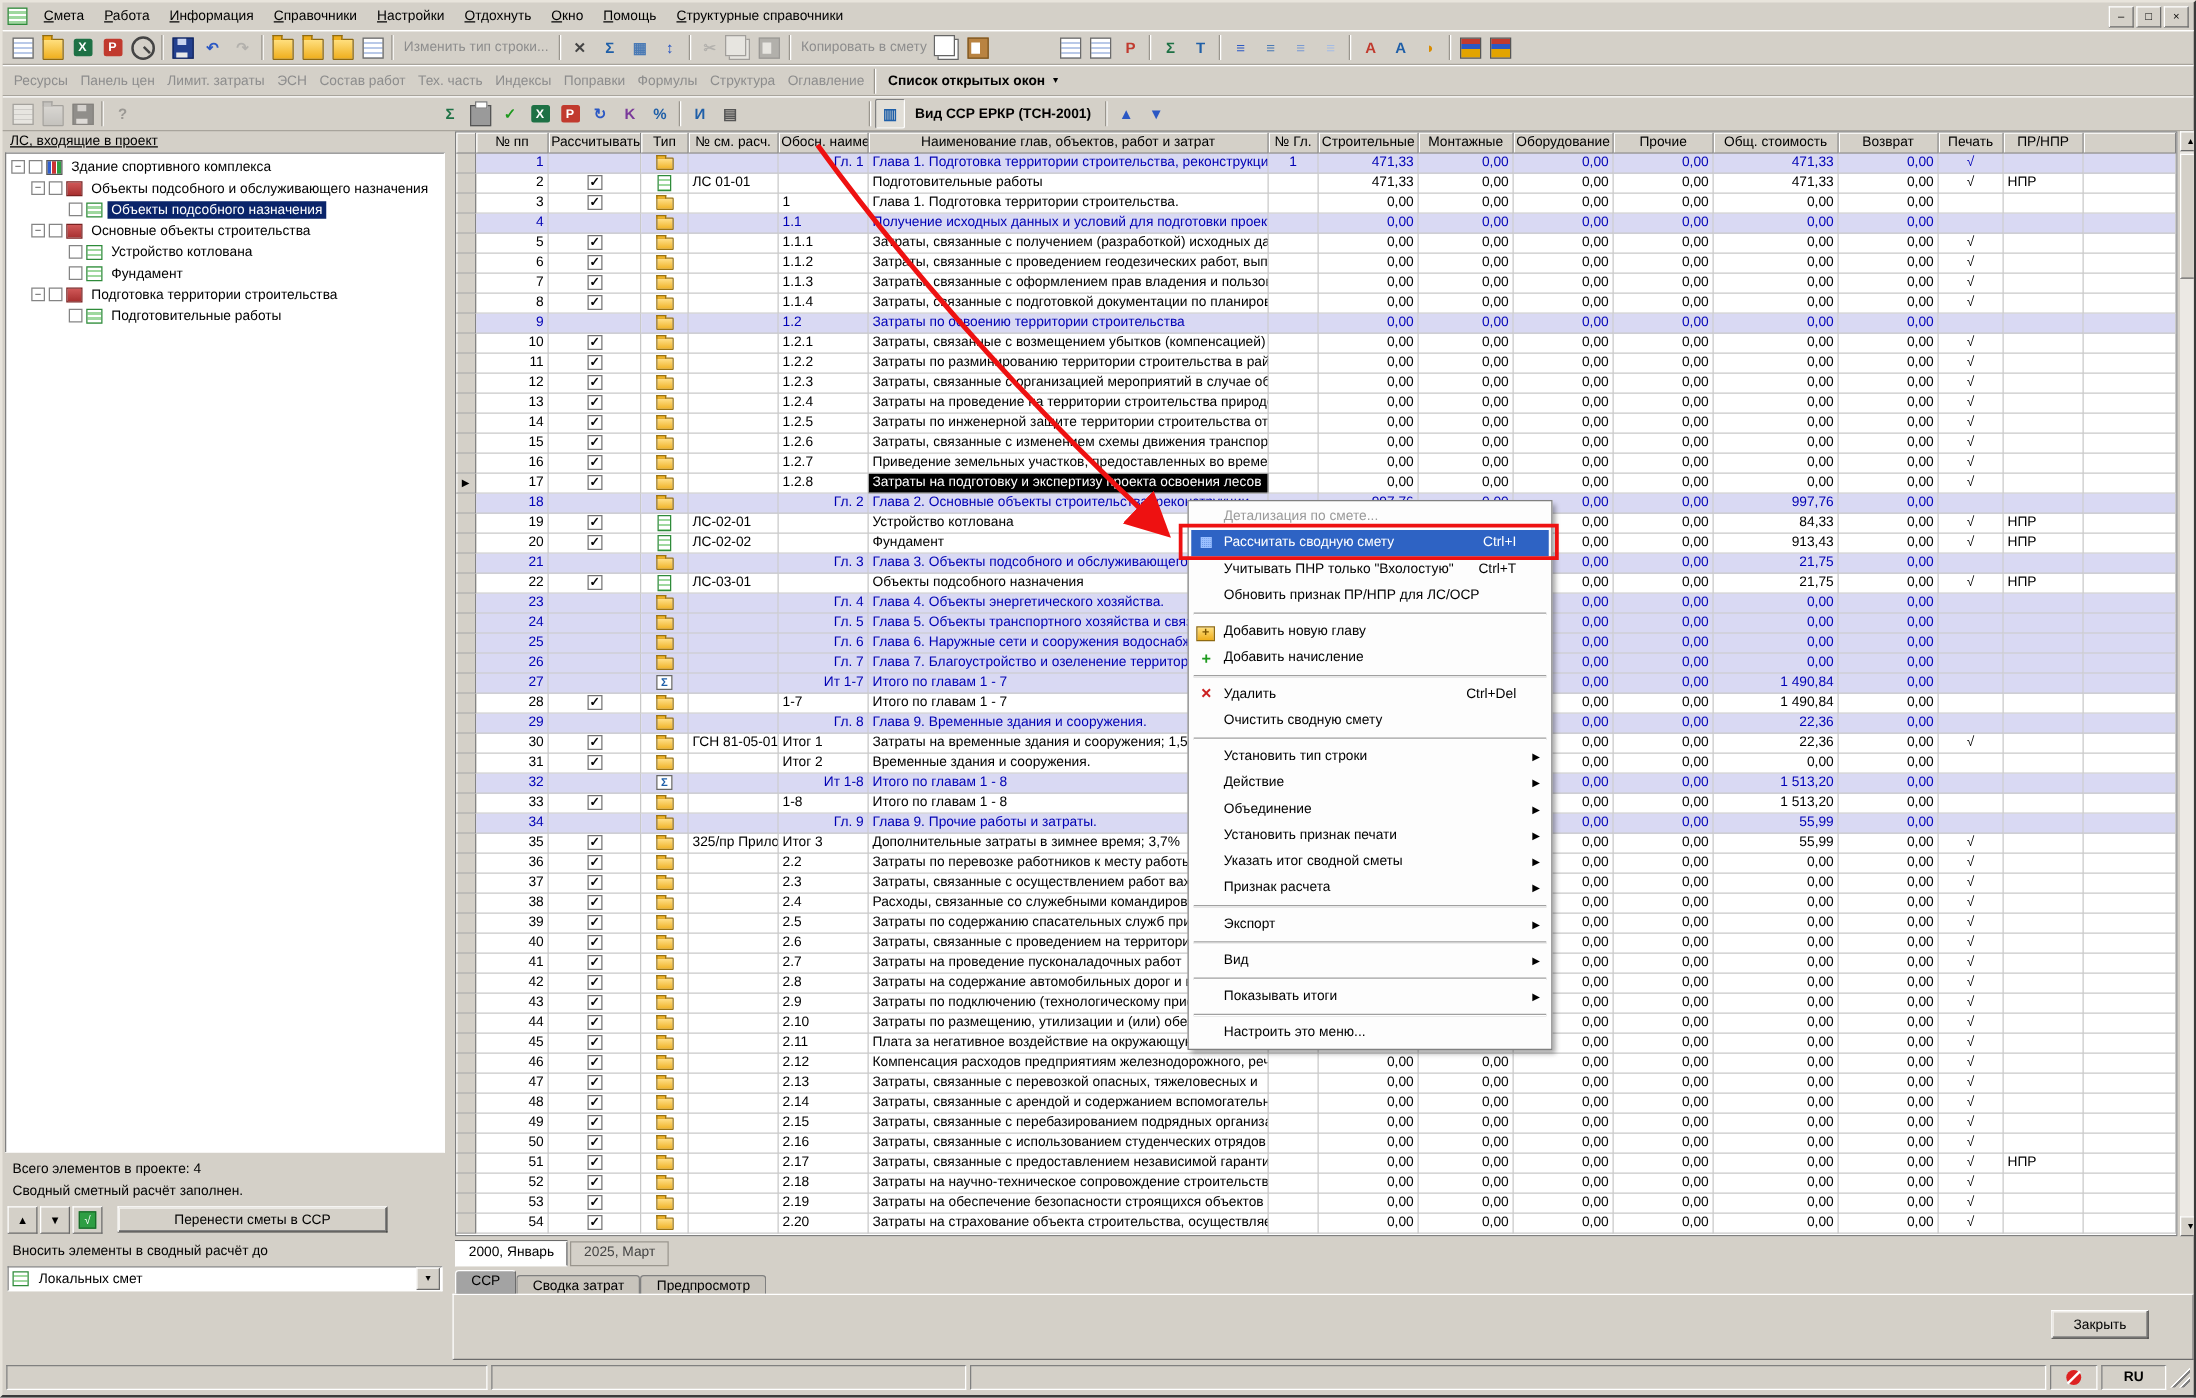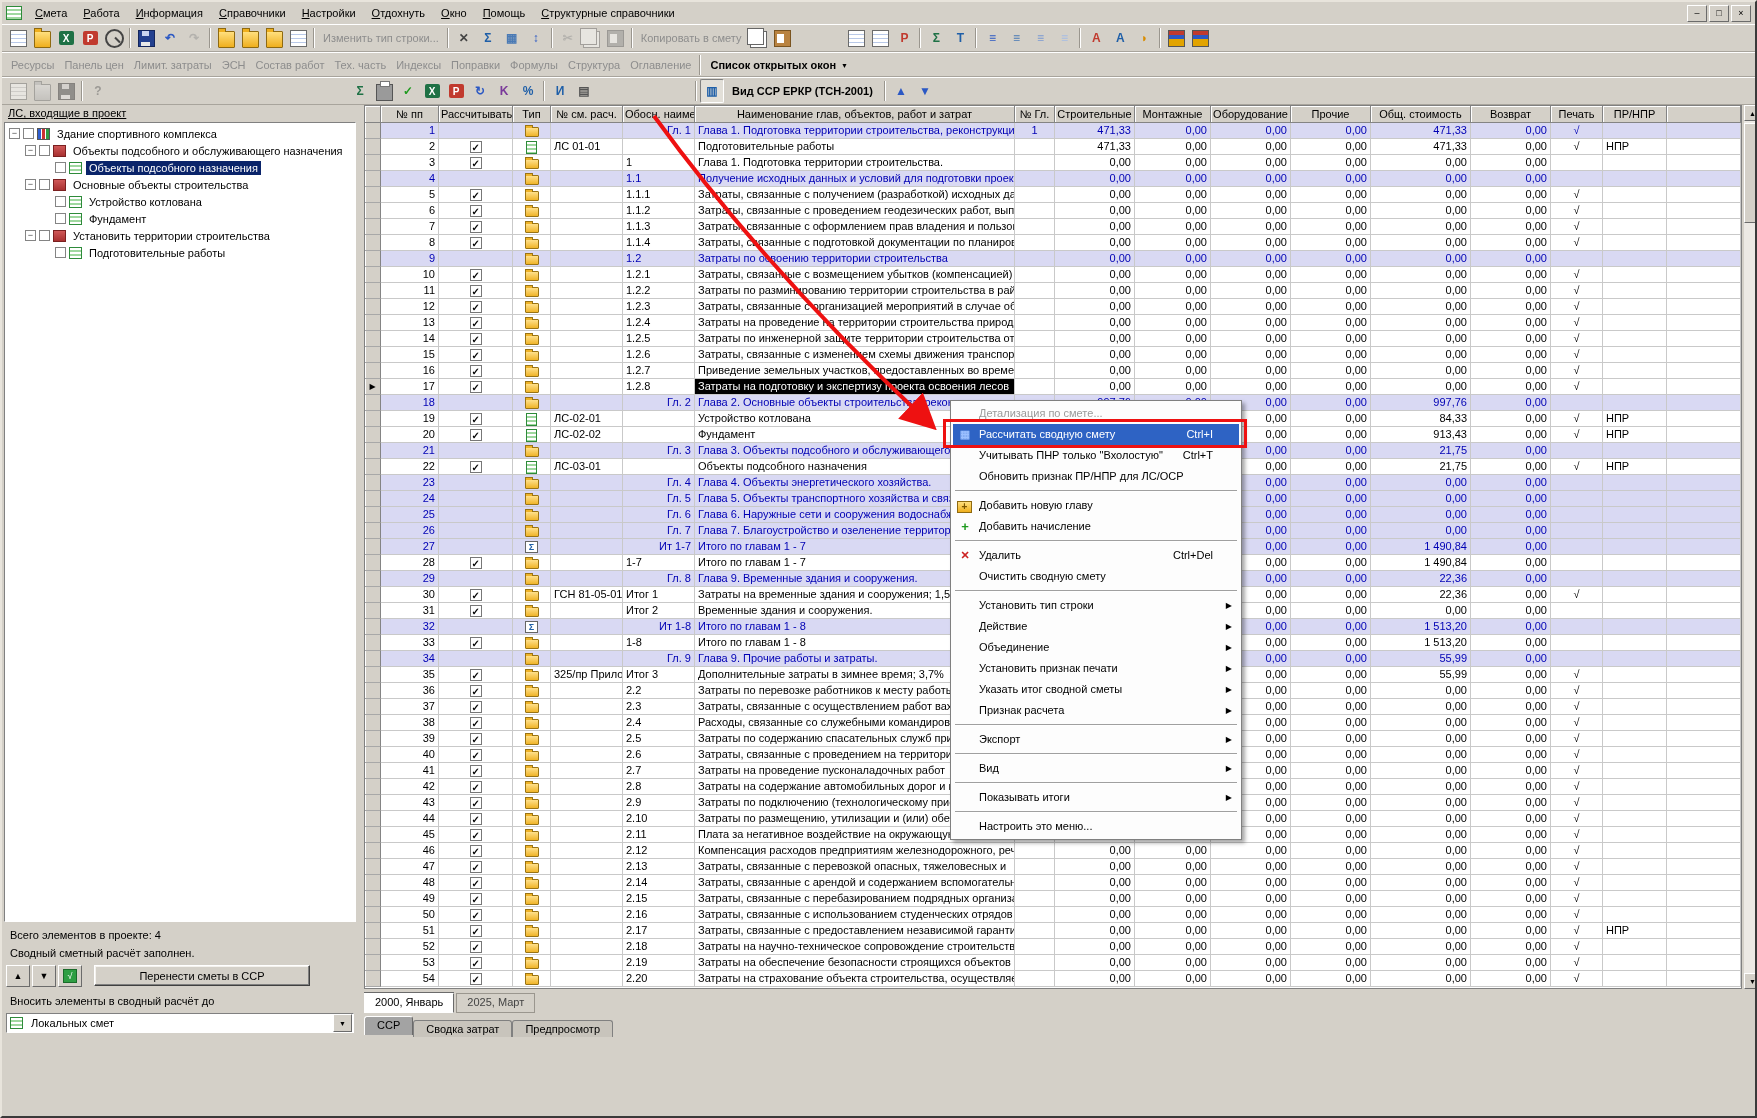--- a/index.html
+++ b/index.html
@@ -408,21 +408,21 @@
         <div class="tnode" style="padding-left: 36px;">
           <span class="tspacer"></span>
           <span class="tcheck"></span>
           <span class="nico estimate"></span>
           <span class="tlabel">Фундамент</span>
         </div>
         <div class="tnode" style="padding-left: 20px;">
           <span class="texp">−</span>
           <span class="tcheck"></span>
           <span class="nico group"></span>
-          <span class="tlabel">Установить территории строительства</span>
+          <span class="tlabel">Подготовка территории строительства</span>
         </div>
         <div class="tnode" style="padding-left: 36px;">
           <span class="tspacer"></span>
           <span class="tcheck"></span>
           <span class="nico estimate"></span>
           <span class="tlabel">Подготовительные работы</span>
         </div>
       </div>
     <div class="lp-text" style="top:824px;">Всего элементов в проекте: 4</div>
     <div class="lp-text" style="top:842px;">Сводный сметный расчёт заполнен.</div>
@@ -1522,20 +1522,23 @@
     </div>
     <div id="period-tabs">
         <span class="ptab active">2000, Январь</span>
         <span class="ptab">2025, Март</span>
       </div>
     <div id="view-tabs">
         <span class="vtab active">ССР</span>
         <span class="vtab">Сводка затрат</span>
         <span class="vtab">Предпросмотр</span>
       </div>
+    <div id="tabpanel" class="raised">
+      <button id="close-btn" class="btn">Закрыть</button>
+    </div>
   </div>
 
   <div id="ctxmenu">
       <div class="cm-item cm-dis"><span class="cm-label">Детализация по смете...</span></div>
       <div class="cm-item cm-hl"><span class="cm-ico cmi-calc">▦</span><span class="cm-label">Рассчитать сводную смету</span><span class="cm-sc">Ctrl+I</span></div>
       <div class="cm-item"><span class="cm-label">Учитывать ПНР только "Вхолостую"</span><span class="cm-sc">Ctrl+T</span></div>
       <div class="cm-item"><span class="cm-label">Обновить признак ПР/НПР для ЛС/ОСР</span></div>
       <div class="cm-sep"></div>
       <div class="cm-item"><span class="cm-ico cmi-add-chapter">+</span><span class="cm-label">Добавить новую главу</span></div>
       <div class="cm-item"><span class="cm-ico cmi-add-accrual">+</span><span class="cm-label">Добавить начисление</span></div>
@@ -1561,14 +1564,24 @@
   <div id="redbox"></div>
   <svg id="arrow-svg" width="1757" height="1118">
     <defs>
       <marker id="ah" markerWidth="9" markerHeight="9" refX="6" refY="4.5" orient="auto">
         <path d="M0,0 L9,4.5 L0,9 z" fill="#ee1111"></path>
       </marker>
     </defs>
     <path d="M652,114 Q764,268 926,420" fill="none" stroke="#ee1111" stroke-width="4" marker-end="url(#ah)"></path>
   </svg>
 
+  <div id="statusbar">
+    <div class="sb-panel sb1"></div>
+    <div class="sb-panel sb2"></div>
+    <div class="sb-panel sb3"></div>
+    <div class="sb-panel sb-ico">
+        <span class="rec-dot"></span>
+      </div>
+    <div class="sb-panel sb-lang">RU</div>
+    <div class="grip"></div>
+  </div>
 
 </div>
 
 </body></html>

